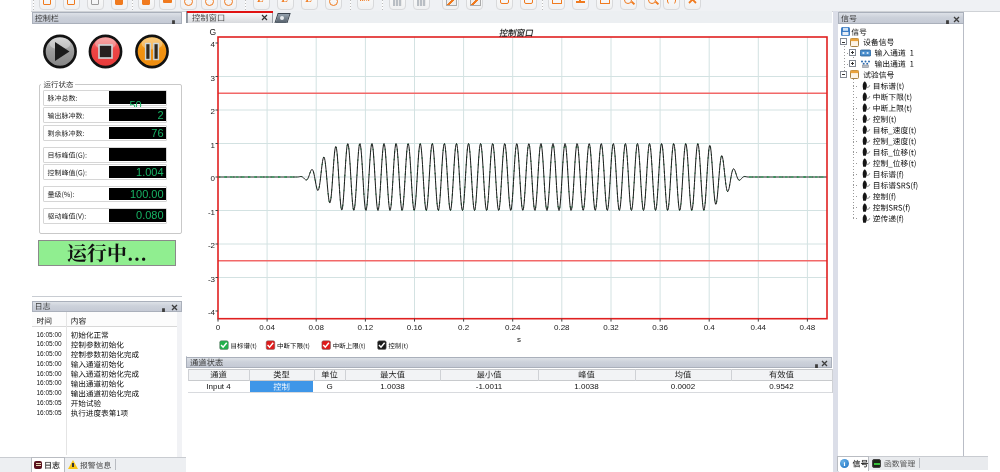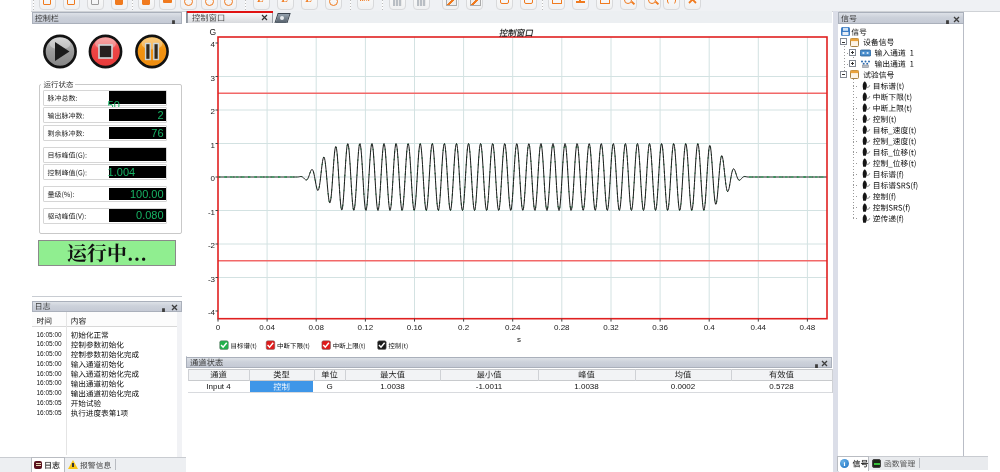--- a/index.html
+++ b/index.html
@@ -130,37 +130,37 @@
       <ellipse cx="114" cy="13.5" rx="10.5" ry="6" fill="#ffffff" opacity="0.32"></ellipse>
       <path d="M17 12 L17 31 L31.5 21.5 Z" fill="#1b1b1b"></path>
       <rect x="61" y="15" width="13" height="13" fill="#272020" stroke="#cfd8da" stroke-width="1.6"></rect>
       <rect x="107.6" y="13.5" width="4.6" height="16" fill="#33291c" stroke="#cdd6da" stroke-width="1.4"></rect>
       <rect x="115.8" y="13.5" width="4.6" height="16" fill="#33291c" stroke="#cdd6da" stroke-width="1.4"></rect>
     </svg>
 <div style="position:absolute;left:38.5px;top:84px;width:141px;height:148px;border:1px solid #c9c9c9;border-radius:2px;"></div>
 <div style="position:absolute;left:41px;top:80px;width:34px;height:9px;background:#fff;"></div>
 <div style="position:absolute;left:43px;top:89.5px;width:123.5px;height:16.3px;background:#fff;border:1px solid #d6d6d6;border-radius:1px;box-sizing:border-box;"></div>
 <div style="position:absolute;left:109px;top:91.4px;width:56.6px;height:12.4px;background:#000;">
-      <div style="position:absolute;right:2px;top:8px;width:56px;text-align:left;font:11px 'Liberation Sans',sans-serif;color:#17b264;line-height:12.5px">50</div>
+      <div style="position:absolute;right:2px;top:8px;width:56px;text-align:center;font:11px 'Liberation Sans',sans-serif;color:#17b264;line-height:12.5px">50</div>
     </div>
 <div style="position:absolute;left:43px;top:107.1px;width:123.5px;height:16.3px;background:#fff;border:1px solid #d6d6d6;border-radius:1px;box-sizing:border-box;"></div>
 <div style="position:absolute;left:109px;top:109.0px;width:56.6px;height:12.4px;background:#000;">
       <div style="position:absolute;right:2px;top:0;width:56px;text-align:right;font:11px 'Liberation Sans',sans-serif;color:#17b264;line-height:12.5px">2</div>
     </div>
 <div style="position:absolute;left:43px;top:124.8px;width:123.5px;height:16.3px;background:#fff;border:1px solid #d6d6d6;border-radius:1px;box-sizing:border-box;"></div>
 <div style="position:absolute;left:109px;top:126.7px;width:56.6px;height:12.4px;background:#000;">
       <div style="position:absolute;right:2px;top:0;width:56px;text-align:right;font:11px 'Liberation Sans',sans-serif;color:#17b264;line-height:12.5px">76</div>
     </div>
 <div style="position:absolute;left:43px;top:146.5px;width:123.5px;height:16.3px;background:#fff;border:1px solid #d6d6d6;border-radius:1px;box-sizing:border-box;"></div>
 <div style="position:absolute;left:109px;top:148.4px;width:56.6px;height:12.4px;background:#000;">
       <div style="position:absolute;right:2px;top:16px;width:56px;text-align:right;font:11px 'Liberation Sans',sans-serif;color:#17b264;line-height:12.5px">1.000</div>
     </div>
 <div style="position:absolute;left:43px;top:164.1px;width:123.5px;height:16.3px;background:#fff;border:1px solid #d6d6d6;border-radius:1px;box-sizing:border-box;"></div>
 <div style="position:absolute;left:109px;top:166.0px;width:56.6px;height:12.4px;background:#000;">
-      <div style="position:absolute;right:2px;top:0;width:56px;font:11px 'Liberation Sans',sans-serif;color:#17b264;line-height:12.5px">1.004</div>
+      <div style="position:absolute;right:2px;top:0;width:56px;text-align:right;font:11px 'Liberation Sans',sans-serif;color:#17b264;line-height:12.5px">1.004</div>
     </div>
 <div style="position:absolute;left:43px;top:185.8px;width:123.5px;height:16.3px;background:#fff;border:1px solid #d6d6d6;border-radius:1px;box-sizing:border-box;"></div>
 <div style="position:absolute;left:109px;top:187.7px;width:56.6px;height:12.4px;background:#000;">
       <div style="position:absolute;right:2px;top:0;width:56px;text-align:right;font:11px 'Liberation Sans',sans-serif;color:#17b264;line-height:12.5px">100.00</div>
     </div>
 <div style="position:absolute;left:43px;top:207.5px;width:123.5px;height:16.3px;background:#fff;border:1px solid #d6d6d6;border-radius:1px;box-sizing:border-box;"></div>
 <div style="position:absolute;left:109px;top:209.4px;width:56.6px;height:12.4px;background:#000;">
       <div style="position:absolute;right:2px;top:0;width:56px;text-align:right;font:11px 'Liberation Sans',sans-serif;color:#17b264;line-height:12.5px">0.080</div>
     </div>
 <div style="position:absolute;left:38px;top:239.5px;width:138px;height:26px;background:#90ee90;border:1px solid #8a8a8a;box-sizing:border-box;"></div>
@@ -306,21 +306,21 @@
 <div style="position:absolute;left:731px;top:368.5px;width:1px;height:24px;background:#cfd1d5;"></div>
 <div style="position:absolute;left:832px;top:368.5px;width:1px;height:24px;background:#cfd1d5;"></div>
 <div style="position:absolute;left:188px;top:380.5px;width:644px;height:12px;background:#fff;border-bottom:1px solid #d8dade;box-sizing:border-box;"></div>
 <div style="position:absolute;left:250px;top:381.2px;width:63px;height:10.8px;background:#3e96e8;"></div>
 <div style="position:absolute;left:218.5px;top:382.2px;width:90px;margin-left:-45px;text-align:center;font:8px 'Liberation Sans',sans-serif;color:#111">Input 4</div>
 <div style="position:absolute;left:329.5px;top:382.2px;width:90px;margin-left:-45px;text-align:center;font:8px 'Liberation Sans',sans-serif;color:#111">G</div>
 <div style="position:absolute;left:392.5px;top:382.2px;width:90px;margin-left:-45px;text-align:center;font:8px 'Liberation Sans',sans-serif;color:#111">1.0038</div>
 <div style="position:absolute;left:489.0px;top:382.2px;width:90px;margin-left:-45px;text-align:center;font:8px 'Liberation Sans',sans-serif;color:#111">-1.0011</div>
 <div style="position:absolute;left:586.5px;top:382.2px;width:90px;margin-left:-45px;text-align:center;font:8px 'Liberation Sans',sans-serif;color:#111">1.0038</div>
 <div style="position:absolute;left:683.0px;top:382.2px;width:90px;margin-left:-45px;text-align:center;font:8px 'Liberation Sans',sans-serif;color:#111">0.0002</div>
-<div style="position:absolute;left:781.5px;top:382.2px;width:90px;margin-left:-45px;text-align:center;font:8px 'Liberation Sans',sans-serif;color:#111">0.5728</div>
+<div style="position:absolute;left:781.5px;top:382.2px;width:90px;margin-left:-45px;text-align:center;font:8px 'Liberation Sans',sans-serif;color:#111">0.9542</div>
 <div style="position:absolute;left:832.5px;top:11px;width:6px;height:461px;background:#dbdee8;"></div>
 <div style="position:absolute;left:838px;top:12px;width:126px;height:12px;background:linear-gradient(180deg,#dde1e7 0%,#ccd1da 45%,#c5cad5 100%);border:1px solid #aab0bb;box-sizing:border-box;">
       <div style="position:absolute;right:12px;top:1.5px"><svg width="7" height="9" viewBox="0 0 7 9">
           <path d="M2.1 0.2h2.8v3.8h-2.8z M1.2 4h4.6v1.5h-4.6z M3.1 5.5h0.8l-0.4 3.2z" fill="#3d3d3d"></path>
         </svg></div>
       <svg width="7" height="7" viewBox="0 0 7 7" style="position:absolute;right:3px;top:2.5px">
         <path d="M1 1 L6 6 M6 1 L1 6" stroke="#3d3d3d" stroke-width="1.3"></path>
       </svg>
     </div>
 <div style="position:absolute;left:838px;top:24px;width:126px;height:432px;background:#fff;border-right:1px solid #b9bdc6;box-sizing:border-box;"></div>

